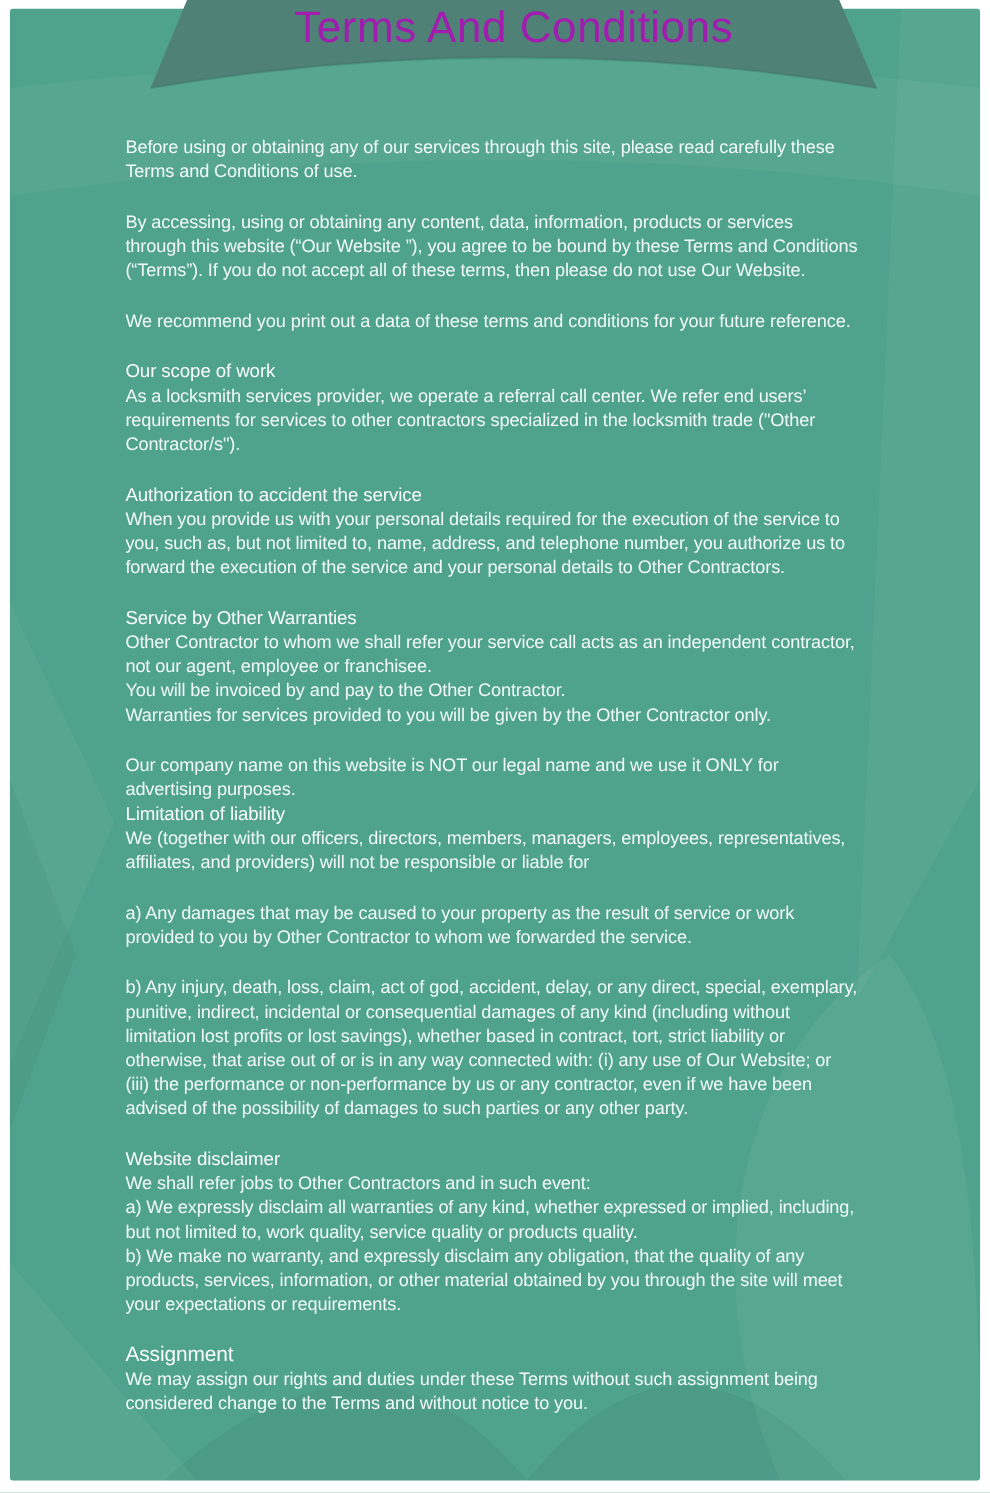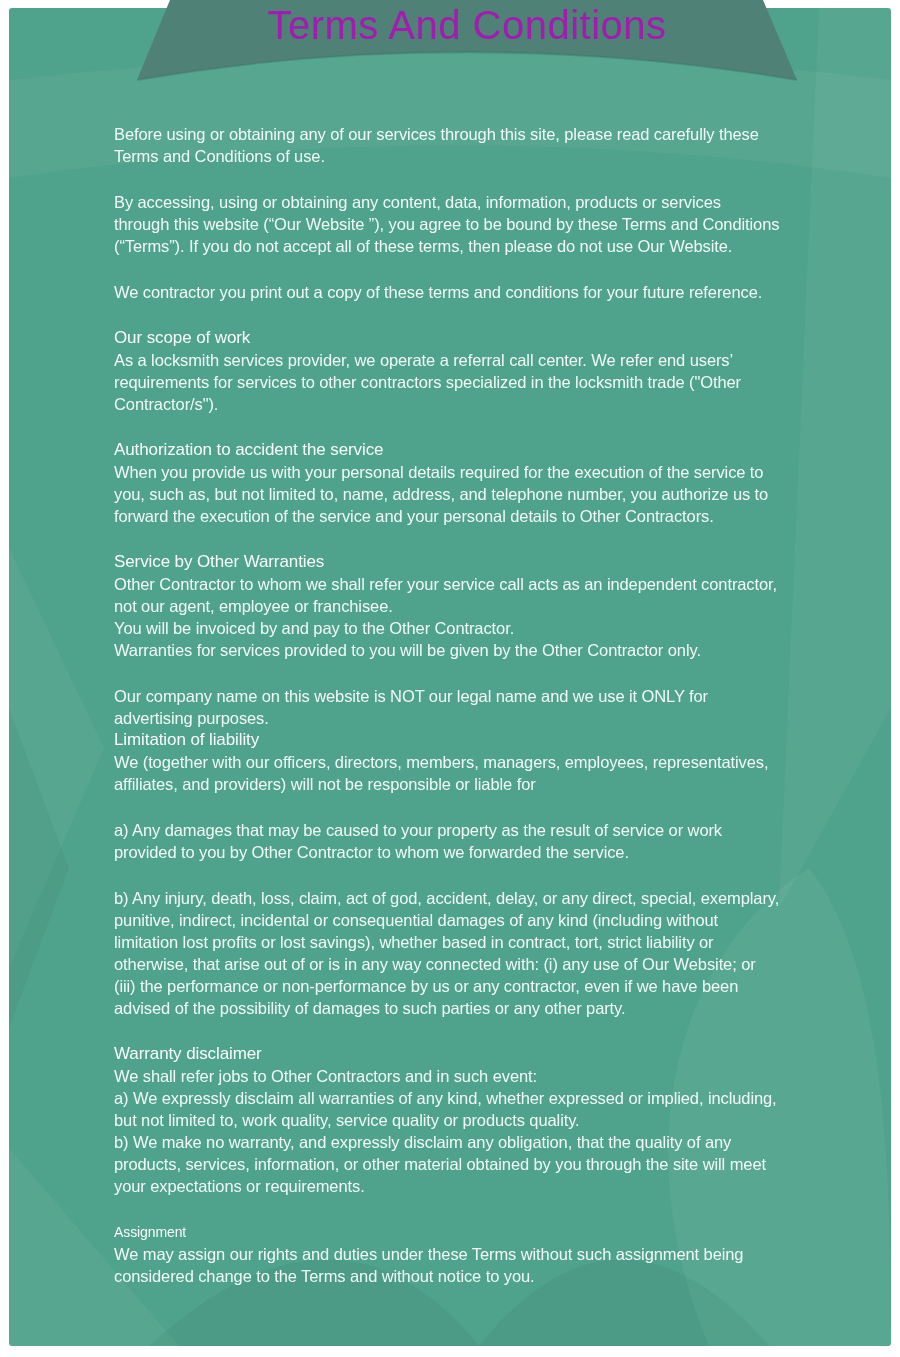--- a/index.html
+++ b/index.html
@@ -45,21 +45,21 @@
     z-index: 2;
   }
   .tc-section { margin: 17px; }
   .sec-heading {
     font-size: 17px;
     line-height: 22px;
     margin: 12px 0 0 0;
     font-weight: 400;
     color: #fbfdfc;
   }
-  .sec-heading.normal { font-weight: 400; font-size: 14px; }
+  .sec-heading.normal { font-weight: 400; font-size: 19px; }
   .tc-section.tight .sec-heading { margin-top: -24px; }
   .tc-block { margin: 0 0 24px 0; }
 </style>
 </head>
 <body style="background: rgb(255, 255, 255);">
 
 <div class="page" style="background: rgb(79, 162, 139);">
 
   <svg class="decor-svg" width="882" height="1338" viewBox="0 0 882 1338">
     <path d="M0,72 Q450,20 882,72 L882,170 Q450,105 0,170 Z" fill="#ffffff" opacity="0.045"></path>
@@ -70,21 +70,21 @@
     <polygon points="0,1140 170,1338 0,1338" fill="#ffffff" opacity="0.05"></polygon>
     <path d="M140,1338 Q330,1165 470,1338 Z" fill="#1e4a40" opacity="0.07"></path>
     <path d="M470,1338 Q610,1165 760,1338 Z" fill="#1e4a40" opacity="0.07"></path>
   </svg>
 
   <div class="content" style="color: rgb(242, 250, 247);">
     <div>
         <section class="tc-section">
           <p class="tc-block">Before using or obtaining any of our services through this site, please read carefully these Terms and Conditions of use.</p>
           <p class="tc-block">By accessing, using or obtaining any content, data, information, products or services through this website (“Our Website ”), you agree to be bound by these Terms and Conditions (“Terms”). If you do not accept all of these terms, then please do not use Our Website.</p>
-          <p class="tc-block">We contractor you print out a copy of these terms and conditions for your future reference.</p>
+          <p class="tc-block">We recommend you print out a data of these terms and conditions for your future reference.</p>
         </section>
         <section class="tc-section">
           <h2 class="sec-heading">Our scope of work</h2>
           <p class="tc-block">As a locksmith services provider, we operate a referral call center. We refer end users’ requirements for services to other contractors specialized in the locksmith trade ("Other Contractor/s").</p>
         </section>
         <section class="tc-section">
           <h2 class="sec-heading">Authorization to accident the service</h2>
           <p class="tc-block">When you provide us with your personal details required for the execution of the service to you, such as, but not limited to, name, address, and telephone number, you authorize us to forward the execution of the service and your personal details to Other Contractors.</p>
         </section>
         <section class="tc-section">
@@ -92,21 +92,21 @@
           <p class="tc-block">Other Contractor to whom we shall refer your service call acts as an independent contractor, not our agent, employee or franchisee.<br>You will be invoiced by and pay to the Other Contractor.<br>Warranties for services provided to you will be given by the Other Contractor only.</p>
           <p class="tc-block">Our company name on this website is NOT our legal name and we use it ONLY for advertising purposes.</p>
         </section>
         <section class="tc-section tight">
           <h2 class="sec-heading">Limitation of liability</h2>
           <p class="tc-block">We (together with our officers, directors, members, managers, employees, representatives, affiliates, and providers) will not be responsible or liable for</p>
           <p class="tc-block">a) Any damages that may be caused to your property as the result of service or work provided to you by Other Contractor to whom we forwarded the service.</p>
           <p class="tc-block">b) Any injury, death, loss, claim, act of god, accident, delay, or any direct, special, exemplary, punitive, indirect, incidental or consequential damages of any kind (including without limitation lost profits or lost savings), whether based in contract, tort, strict liability or otherwise, that arise out of or is in any way connected with: (i) any use of Our Website; or (iii) the performance or non-performance by us or any contractor, even if we have been advised of the possibility of damages to such parties or any other party.</p>
         </section>
         <section class="tc-section">
-          <h2 class="sec-heading">Warranty disclaimer</h2>
+          <h2 class="sec-heading">Website disclaimer</h2>
           <p class="tc-block">We shall refer jobs to Other Contractors and in such event:<br>a) We expressly disclaim all warranties of any kind, whether expressed or implied, including, but not limited to, work quality, service quality or products quality.<br>b) We make no warranty, and expressly disclaim any obligation, that the quality of any products, services, information, or other material obtained by you through the site will meet your expectations or requirements.</p>
         </section>
         <section class="tc-section">
           <h2 class="sec-heading normal">Assignment</h2>
           <p class="tc-block">We may assign our rights and duties under these Terms without such assignment being considered change to the Terms and without notice to you.</p>
         </section>
       </div>
   </div>
 </div>
 

